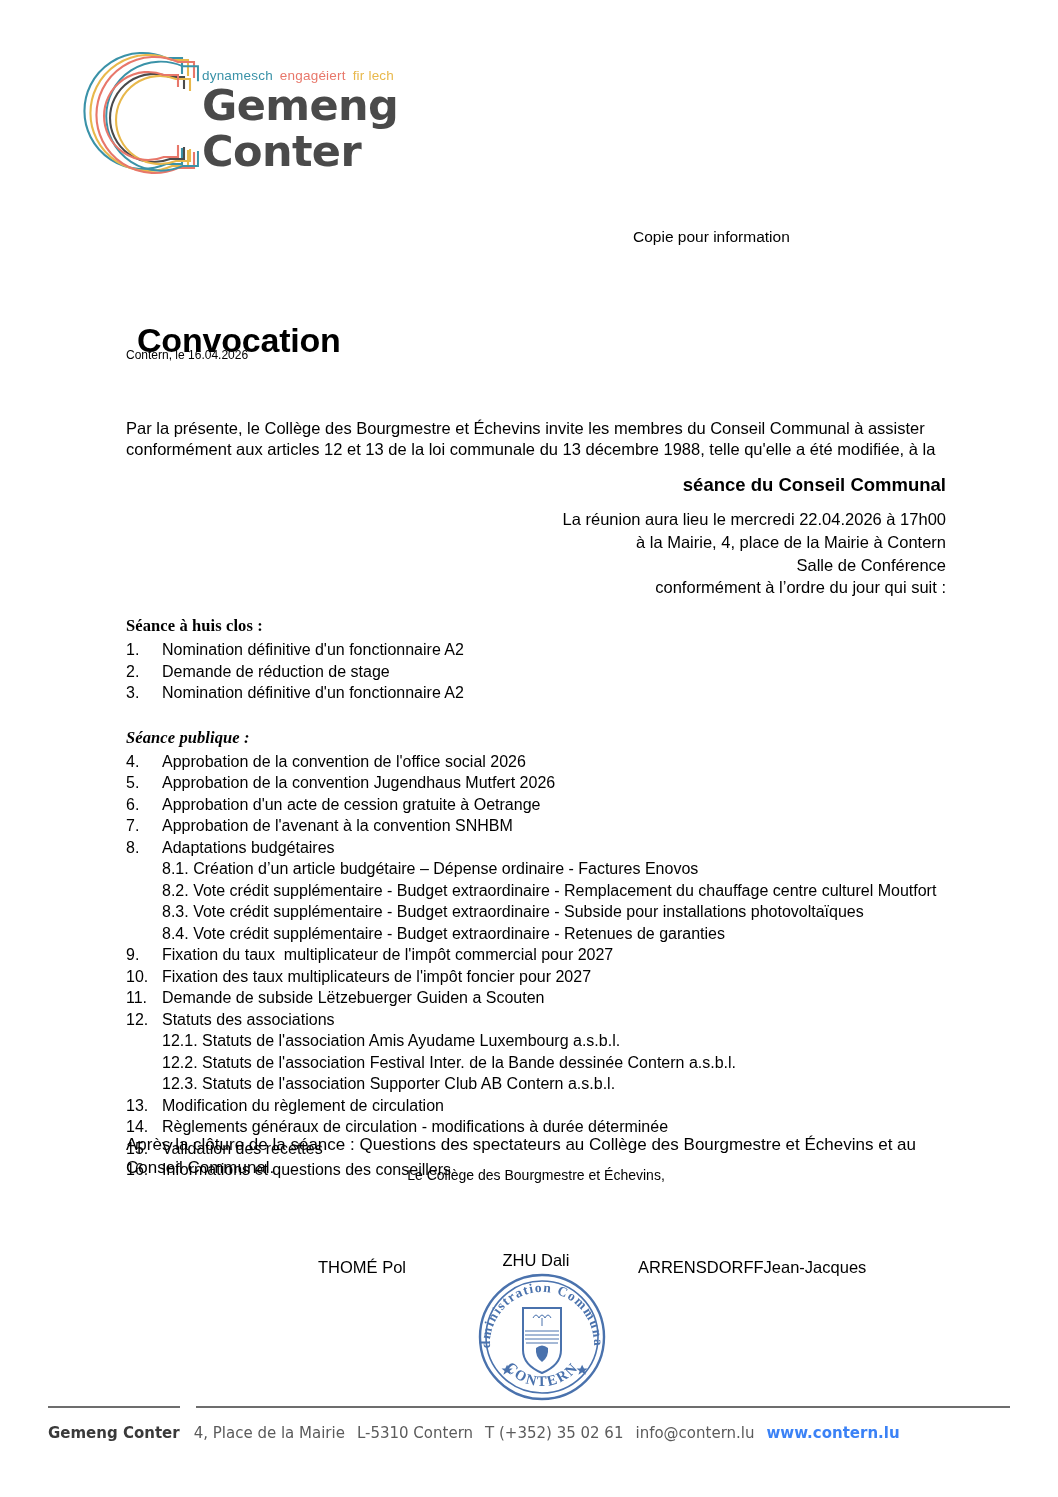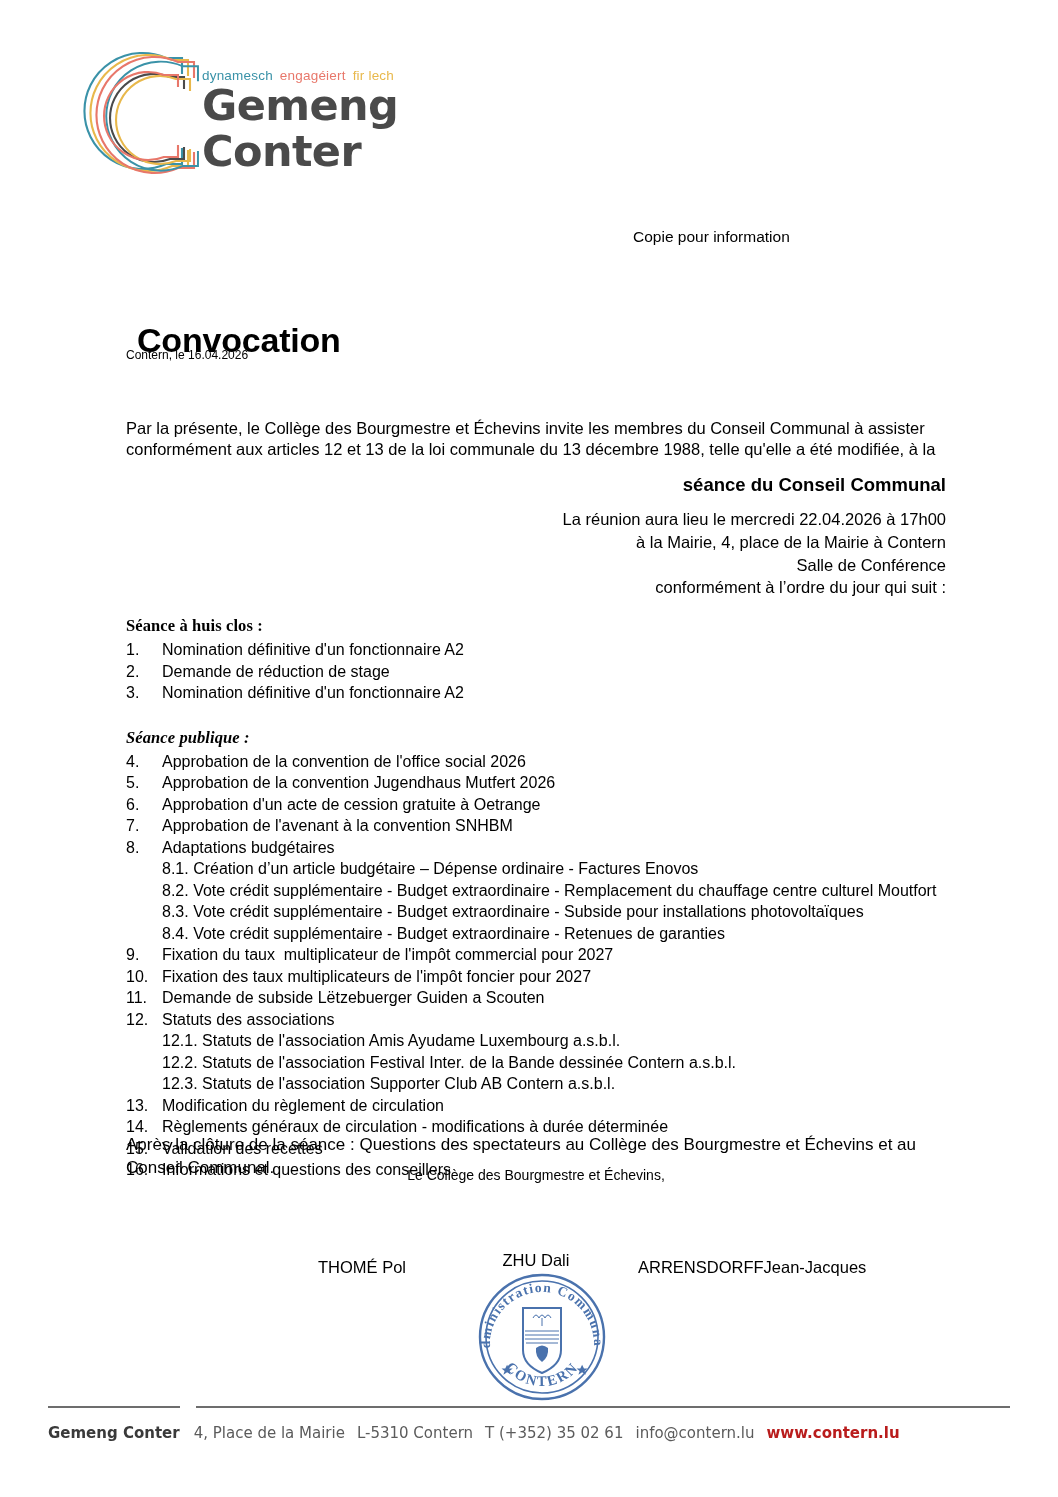--- a/index.html
+++ b/index.html
@@ -198,21 +198,21 @@
   .footer-line {
     position: absolute;
     left: 48px; top: 18px;
     font-family: "DejaVu Sans", sans-serif;
     font-size: 15px;
     white-space: nowrap;
     color: #5b5b5b;
   }
   .footer-line .f-brand { font-weight: 700; color: #3a3a3a; padding-right: 14px; }
   .footer-line .f-item { padding-right: 12px; }
-  .footer-line .f-url { font-weight: 700; color: #b91c1c; }
+  .footer-line .f-url { font-weight: 700; color: #3b82f6; }
 </style>
 </head>
 <body>
 
 <div class="page">
 
   <div class="logo-block">
     <div class="logo-mark">
       <svg viewBox="0 0 145 155" width="145" height="155" aria-hidden="true">
         <g fill="none" stroke-width="2.1">

